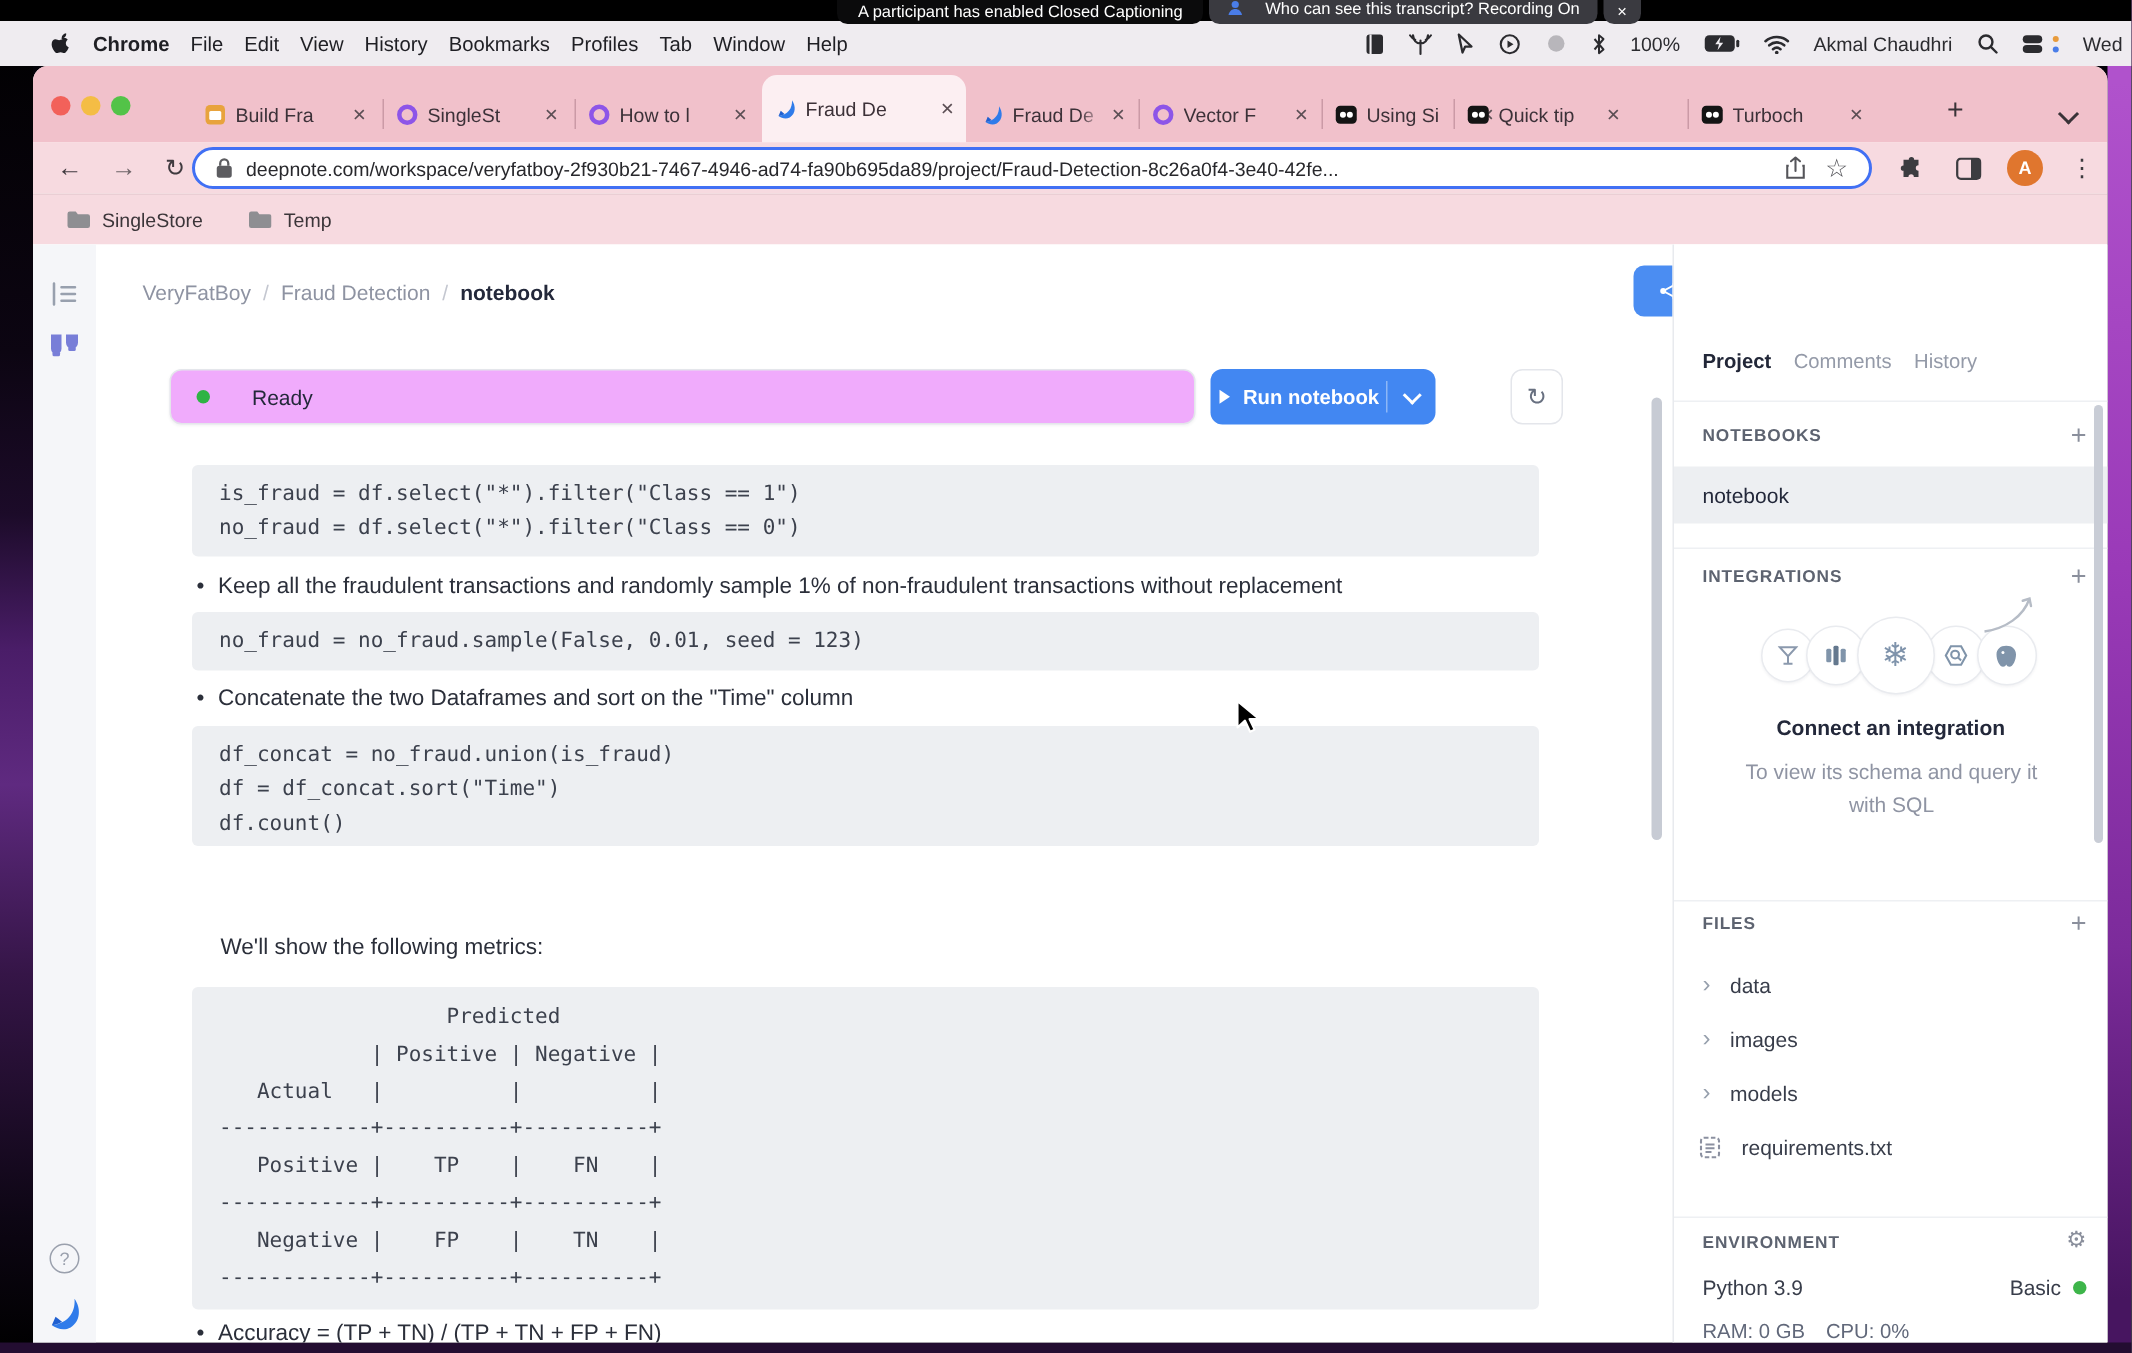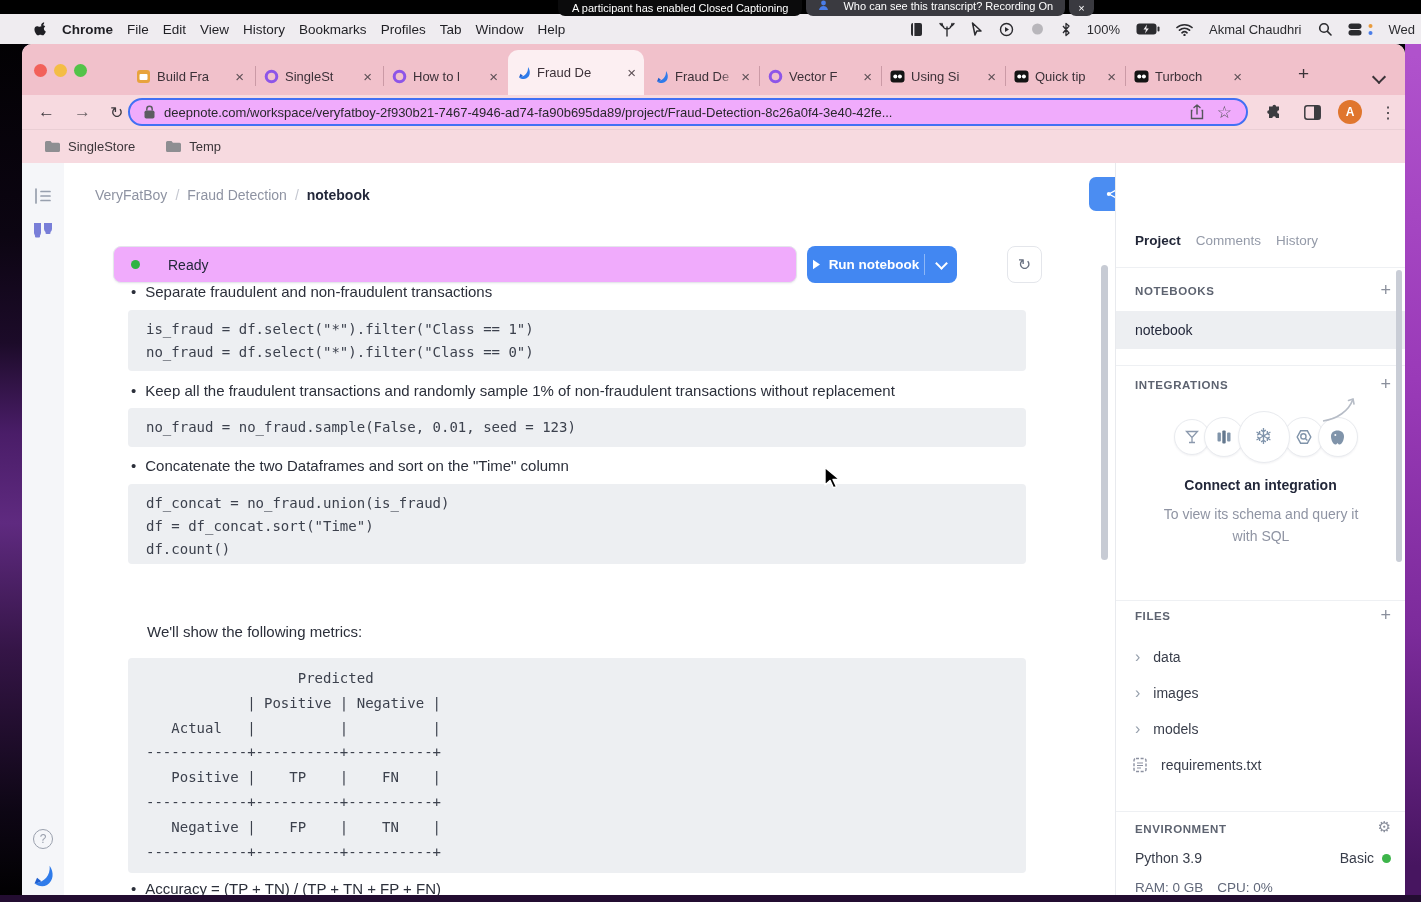--- a/index.html
+++ b/index.html
@@ -41,21 +41,21 @@
   .tab.active{top:6px;height:45px;background:#fceff2;border-radius:10px 10px 0 0;}
   .tab .tlabel{flex:1;margin:0 6px;white-space:nowrap;overflow:hidden;
     -webkit-mask-image:linear-gradient(90deg,#000 75%,transparent);mask-image:linear-gradient(90deg,#000 75%,transparent);}
   .tab .tclose{font-size:15px;color:#5c4f55;line-height:1;}
   .strip-glyph{position:absolute;top:20px;font-size:19px;color:#3a3338;line-height:1;}
   .chev{display:inline-block;width:8px;height:8px;border-right:2px solid #3a3338;border-bottom:2px solid #3a3338;
     transform:rotate(45deg);}
   
   .navbar{position:absolute;left:0;top:51px;width:100%;height:34px;background:#f7dae0;}
   .nav-glyph{position:absolute;top:0;height:34px;display:flex;align-items:center;font-size:17px;color:#403a3f;}
-  .urlbar{position:absolute;left:106px;top:3px;width:1120px;height:28px;background:#f0abfc;border:2px solid #4170f4;
+  .urlbar{position:absolute;left:106px;top:3px;width:1120px;height:28px;background:#ffffff;border:2px solid #4170f4;
     border-radius:16px;box-sizing:border-box;display:flex;align-items:center;padding:3px 14px;justify-content:space-between;}
   .urltext{margin-left:9px;font-size:13px;color:#28282c;white-space:nowrap;overflow:hidden;flex:1;}
   .avatar{position:absolute;left:1316px;top:5px;width:24px;height:24px;border-radius:50%;background:#e0762e;
     color:#fff;font-size:12px;font-weight:700;display:flex;align-items:center;justify-content:center;}
   
   .bookmarks{position:absolute;left:0;top:85px;width:100%;height:34px;background:#f7dae0;
     border-top:1px solid rgba(0,0,0,.05);display:flex;align-items:center;padding-left:22px;gap:30px;box-sizing:border-box;}
   .bm{display:flex;align-items:center;gap:8px;font-size:13px;color:#3b3539;}
   
   .page{position:absolute;left:0;top:119px;width:100%;height:732px;background:#fff;}
@@ -295,21 +295,21 @@
         <span>
             <svg width="15" height="15" viewBox="0 0 15 15">
               <rect x="0.5" y="1.5" width="14" height="12" rx="3" fill="#141414"></rect>
               <circle cx="5.3" cy="7.5" r="2" fill="#fff"></circle>
               <circle cx="9.9" cy="7.5" r="2" fill="#fff"></circle>
             </svg>
           </span>
         <span class="tlabel">Using Si</span>
         <span class="tclose">×</span>
       </div>
-      <div class="tab" style="left:984px;width:118px;">
+      <div class="tab" style="left:948px;width:118px;">
         <span class="sep"></span>
         <span>
             <svg width="15" height="15" viewBox="0 0 15 15">
               <rect x="0.5" y="1.5" width="14" height="12" rx="3" fill="#141414"></rect>
               <circle cx="5.3" cy="7.5" r="2" fill="#fff"></circle>
               <circle cx="9.9" cy="7.5" r="2" fill="#fff"></circle>
             </svg>
           </span>
         <span class="tlabel">Quick tip</span>
         <span class="tclose">×</span>
@@ -442,21 +442,20 @@
             </svg>
           <span>Run notebook</span>
         </span>
         <span class="run-div"></span>
         <span class="run-chev">
             <span class="chev-w"></span>
           </span>
       </div>
       <div class="refresh-btn">↻</div>
 
-      <div class="bullet" style="top:120px;">Separate fraudulent and non-fraudulent transactions</div>
       <pre class="codeblk" style="top:147px;height:61px;">is_fraud = df.select("*").filter("Class == 1")
 no_fraud = df.select("*").filter("Class == 0")</pre>
       <div class="bullet" style="top:219px;">Keep all the fraudulent transactions and randomly sample 1% of non-fraudulent transactions without replacement</div>
       <pre class="codeblk" style="top:245px;height:39px;">no_fraud = no_fraud.sample(False, 0.01, seed = 123)</pre>
       <div class="bullet" style="top:294px;">Concatenate the two Dataframes and sort on the "Time" column</div>
       <pre class="codeblk" style="top:321px;height:80px;">df_concat = no_fraud.union(is_fraud)
 df = df_concat.sort("Time")
 df.count()</pre>
       <div class="para" style="top:460px;">We'll show the following metrics:</div>
       <pre class="codeblk mx" style="top:495px;height:215px;">                  Predicted

